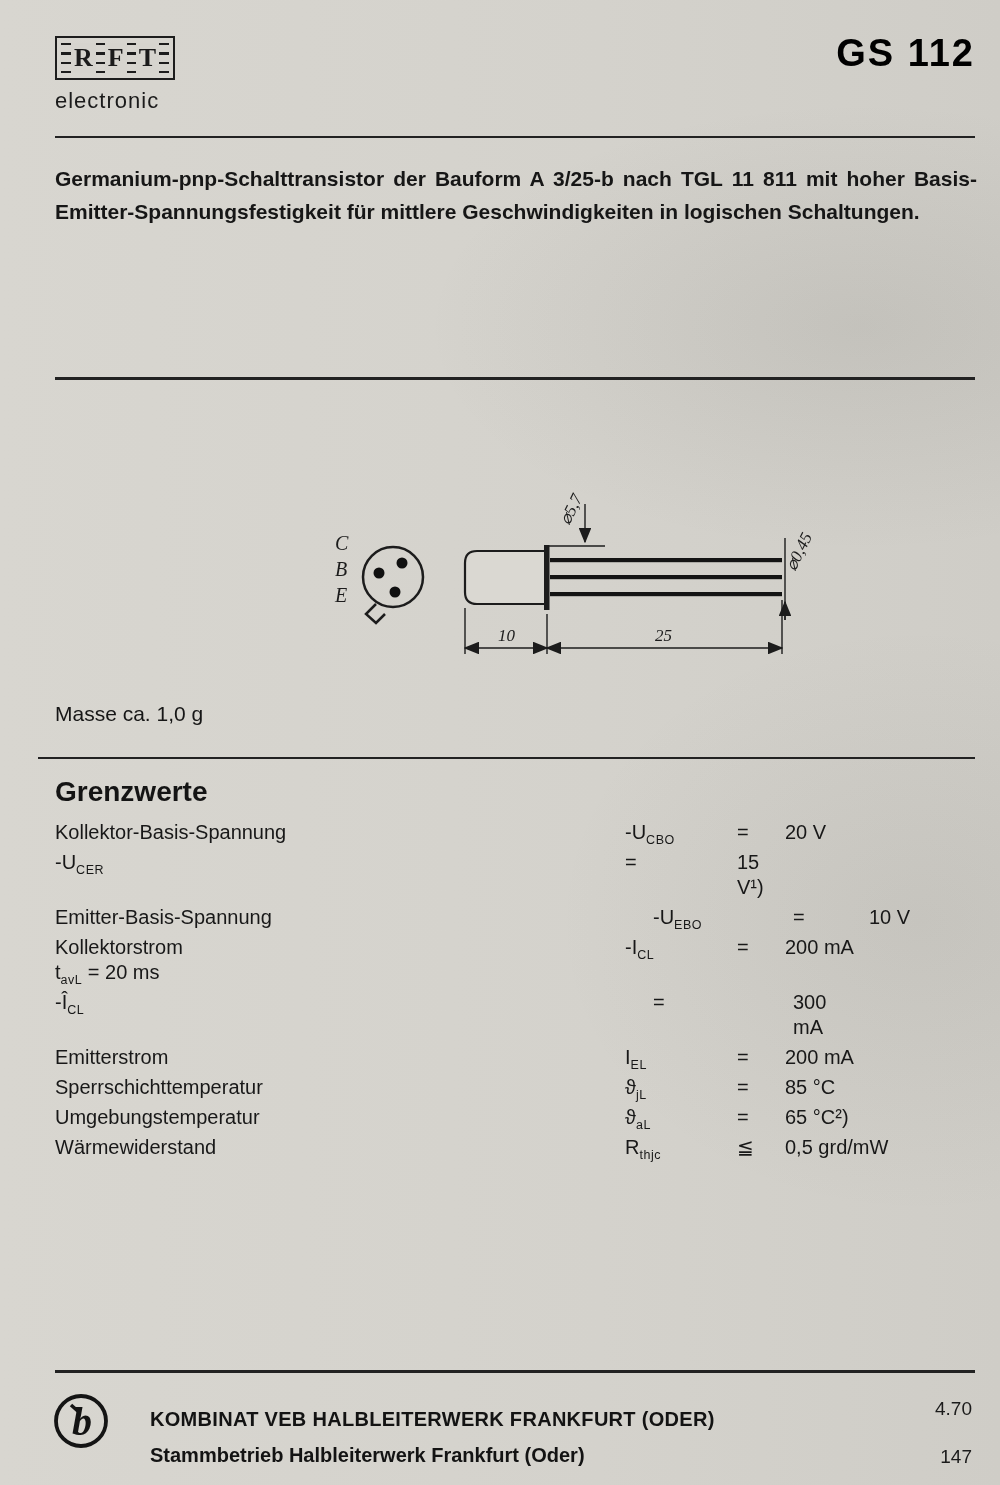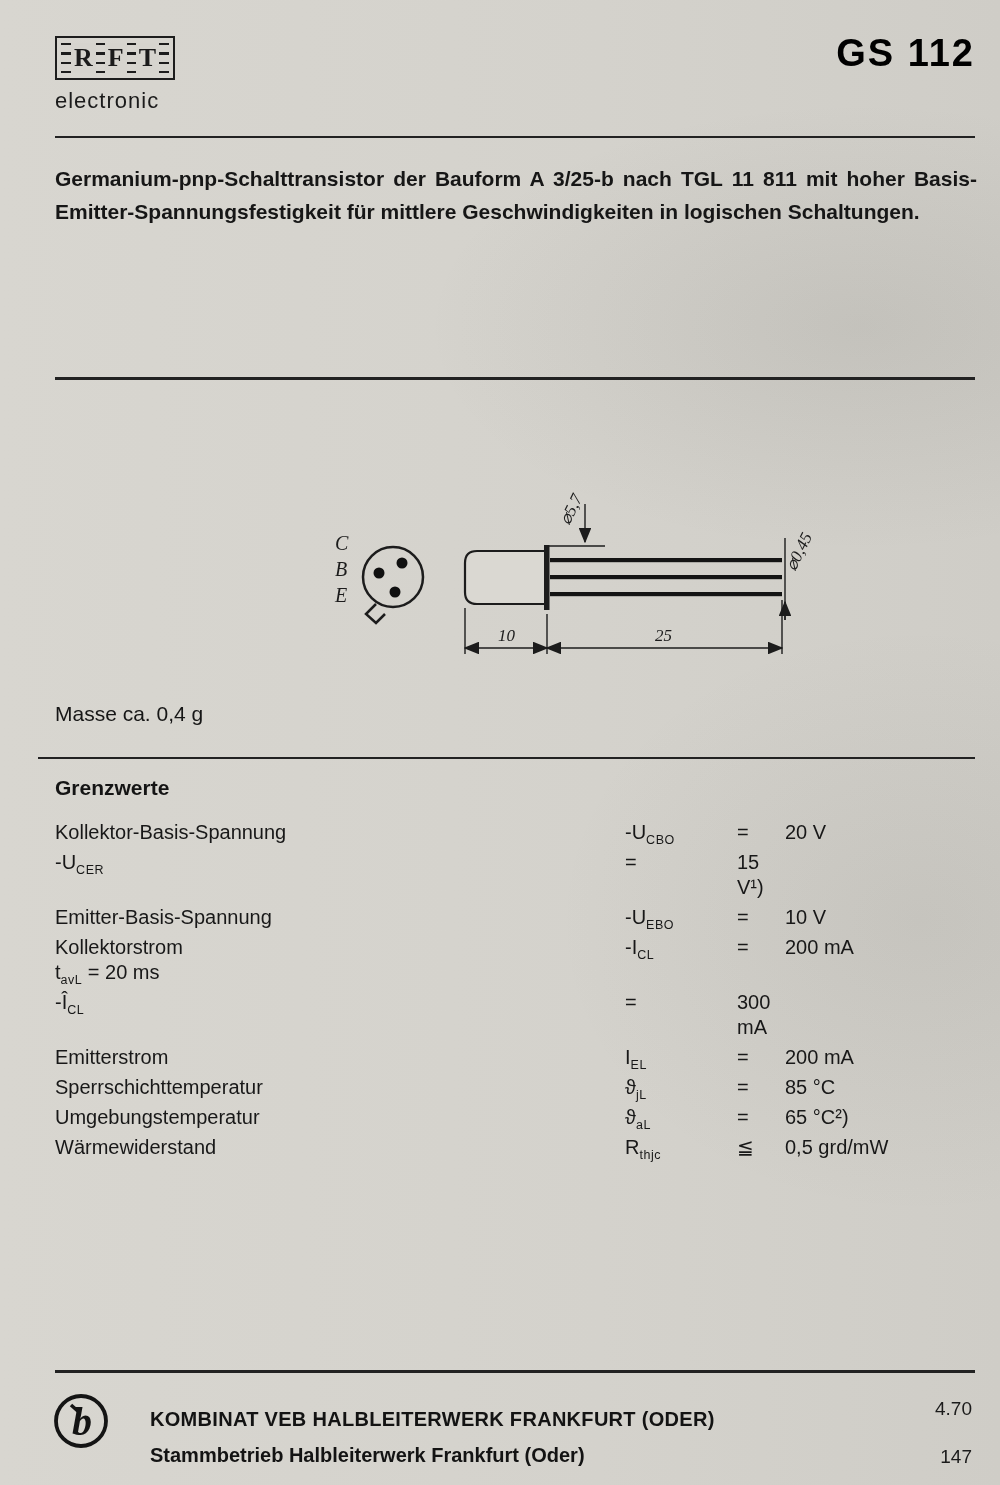--- a/index.html
+++ b/index.html
@@ -37,29 +37,29 @@
   .dot{fill:#101010;stroke:none;}
   .bodyshape{fill:#dad8d2;stroke:#1c1c1c;stroke-width:2.2px;}
   .flange{fill:#1c1c1c;}
   .lead{fill:#141414;}
   .thin{stroke:#1c1c1c;stroke-width:1.4px;fill:none;}
   .dimtext{font-style:italic;font-size:17px;font-family:"Liberation Serif","DejaVu Serif",serif;fill:#1c1c1c;}
   .pinlbl{font-style:italic;font-size:20px;font-family:"Liberation Serif","DejaVu Serif",serif;fill:#1c1c1c;}
 
   .mass{position:absolute;left:55px;top:702px;font-size:21px;color:#161616;}
 
-  .limits-title{position:absolute;left:55px;top:776px;font-size:21px;font-weight:bold;color:#141414;}
+  .limits-title{position:absolute;left:55px;top:776px;font-size:28px;font-weight:bold;color:#141414;}
   .limits{position:absolute;left:55px;top:820px;width:922px;}
   .lrow{display:grid;grid-template-columns:570px 112px 48px auto;align-items:start;
     font-size:20px;line-height:25px;margin-bottom:5px;color:#181818;}
   .lrow .sym{white-space:nowrap;}
   .lrow .rel{text-align:left;}
   .lrow sub{font-size:12.5px;line-height:0;letter-spacing:0.5px;}
   .sublabel{font-size:20px;line-height:25px;}
-  .gap{}
+  .gap{gap:28px;}
 
   .footer-line1{position:absolute;left:150px;top:1408px;font-size:20px;font-weight:bold;letter-spacing:0.3px;color:#131313;}
   .footer-line2{position:absolute;left:150px;top:1444px;font-size:20px;font-weight:bold;color:#131313;}
   .date-code{position:absolute;right:28px;top:1398px;font-size:19px;}
   .page-number{position:absolute;right:28px;top:1446px;font-size:19px;}
   .hfo{position:absolute;left:52px;top:1392px;width:58px;height:58px;}
   .hfo-b{font-family:"Liberation Serif","DejaVu Serif",serif;font-weight:bold;font-style:italic;font-size:40px;fill:#141414;}
 </style>
 </head>
 <body>
@@ -122,21 +122,21 @@
     <line x1="242" y1="146" x2="242" y2="186" class="thin"></line>
     <line x1="477" y1="132" x2="477" y2="186" class="thin"></line>
 
     <line x1="160" y1="180" x2="242" y2="180" class="thin" marker-start="url(#arr)" marker-end="url(#arr)"></line>
     <line x1="242" y1="180" x2="477" y2="180" class="thin" marker-start="url(#arr)" marker-end="url(#arr)"></line>
     <text x="193" y="173" class="dimtext">10</text>
     <text x="350" y="173" class="dimtext">25</text>
   </g>
 </svg>
 
-<div class="mass">Masse ca. 0,4 g</div>
+<div class="mass">Masse ca. 1,0 g</div>
 
 <div class="rule rule3"></div>
 
 <div class="limits-title">Grenzwerte</div>
 
 <div class="limits">
 
   <div class="lrow">
     <div class="label"><span>Kollektor-Basis-Spannung</span></div>
     <div class="sym"><span>-U</span><sub>CBO</sub></div>

